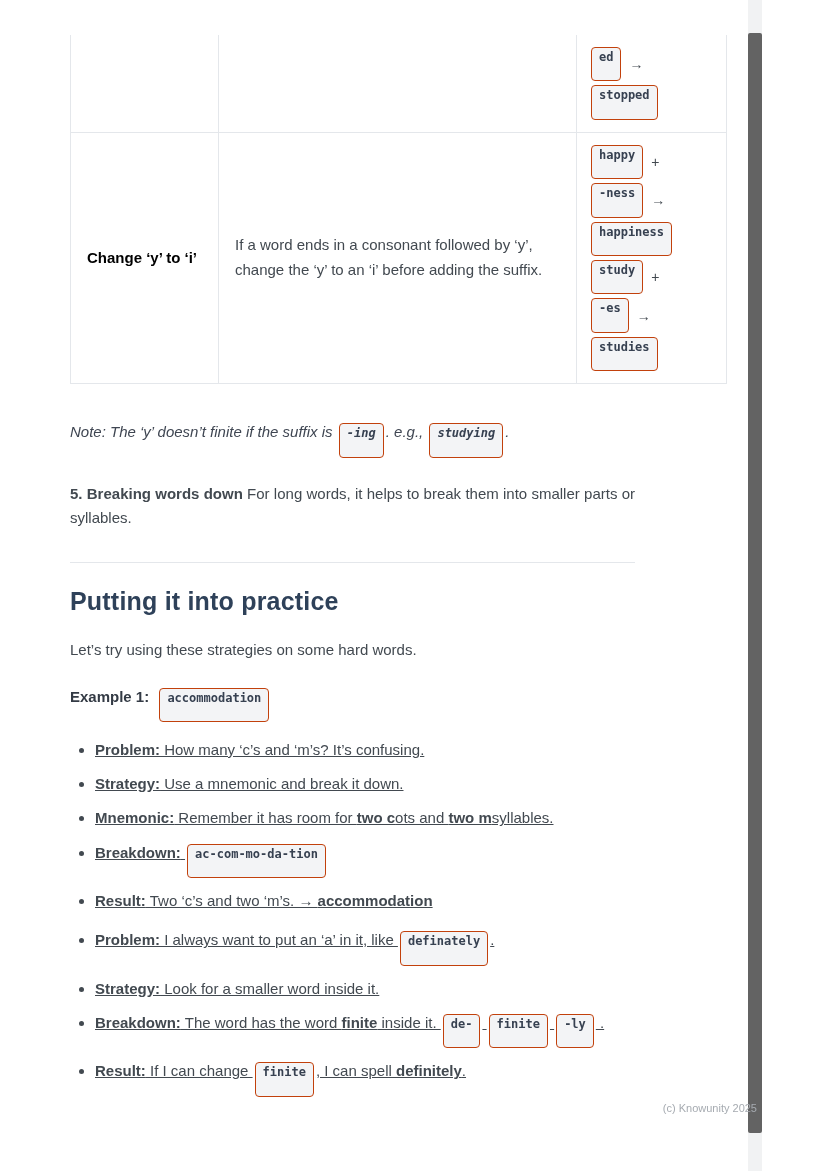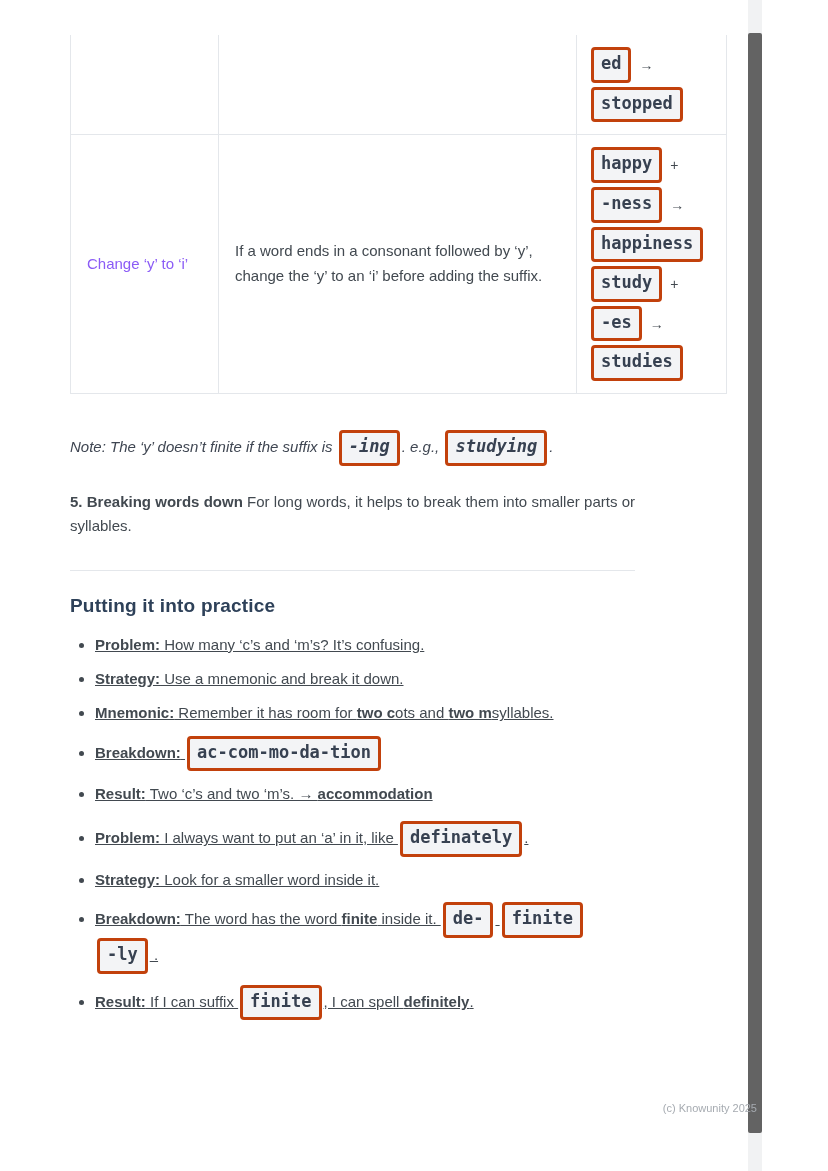--- a/index.html
+++ b/index.html
@@ -10,58 +10,58 @@
     font-family: "Liberation Sans", sans-serif;
     font-size: 15px;
     color: #424950;
     overflow: hidden;
   }
   .content { position: absolute; left: 70px; top: 35px; width: 565px; }
 
   
   table.rules-table { border-collapse: collapse; width: 565px; table-layout: fixed; }
   .rules-table td { border: 1px solid #e4e7eb; vertical-align: middle; }
-  .rules-table .c1 { width: 115px; padding: 12px 16px; font-weight: normal; color: #8b5cf6; line-height: 1.5; }
+  .rules-table .c1 { width: 115px; padding: 12px 16px; font-weight: bold; color: #000000; line-height: 1.5; }
   .rules-table .c2 { width: 325px; padding: 12px 16px; line-height: 1.65; }
   .rules-table .c3 { width: 125px; padding: 8px 12px; }
   tr.partial td { height: 68px; border-top: none; vertical-align: top; }
   tr.main td { height: 182px; }
 
   .chip-line { display: flex; align-items: center; gap: 6px; margin: 4px 0; }
   .sep { font-size: 14px; color: #424950; }
 
   .chip {
     display: inline-block;
     font-family: "DejaVu Sans Mono", "Liberation Mono", monospace;
-    font-size: 17px;
+    font-size: 12px;
     font-weight: bold;
     background: #f3f4f6;
-    border: 3px solid #c2410c;
+    border: 1px solid #c2410c;
     border-radius: 4px;
-    padding: 1px 7px 4px;
+    padding: 1px 7px 14px;
     color: #374151;
     margin: 0 2px;
     line-height: 1.45;
     white-space: nowrap;
   }
 
   .b { font-weight: bold; margin-top: 28px; }
 
   .note { margin: 36px 0 0; font-style: italic; color: #3f4652; line-height: 1.6; }
   .para { margin: 24px 0 0; line-height: 1.6; }
   .justify { text-align: justify; }
 
   ul.list { margin: 24px 0 0; padding-left: 25px; }
   ul.list li { margin-bottom: 11px; line-height: 1.55; }
 
   hr.divider { border: none; border-top: 1px solid #e4e7eb; margin: 32px 0 0; }
 
   h1.heading {
     margin: 24px 0 0;
-    font-size: 19px;
+    font-size: 25px;
     font-weight: bold;
     color: #2e4159;
     letter-spacing: 0.2px;
   }
   .practice-intro { margin: 22px 0 0; line-height: 1.6; }
   .example-label { margin: 26px 0 0; font-weight: bold; color: #343b45; }
   .example-label .chip { margin-left: 6px; font-style: normal; }
   ul.list.ex { margin-top: 16px; text-decoration: underline; }
 
   .footer {
@@ -135,36 +135,41 @@
 
     <p class="note"><span>Note: The ‘y’ doesn’t finite if the suffix is </span><span class="chip">-ing</span><span>. e.g., </span><span class="chip">studying</span><span>.</span></p>
 
     <p class="para justify"><span class="b">5. Breaking words down</span><span> For long words, it helps to break them into smaller parts or syllables.</span></p>
 
 
     <hr class="divider">
 
     <h1 class="heading">Putting it into practice</h1>
 
+    <p class="practice-intro">Let’s try using these strategies on some hard words.</p>
 
+    <p class="example-label">
+      <span class="b">Example 1:</span>
+      <span class="chip">accommodation</span>
+    </p>
 
     <ul class="list ex">
       <li><span class="b">Problem:</span><span> How many ‘c’s and ‘m’s? It’s confusing.</span></li>
       <li><span class="b">Strategy:</span><span> Use a mnemonic and break it down.</span></li>
       <li><span class="b">Mnemonic:</span><span> Remember it has room for </span><span class="b">two c</span><span>ots and </span><span class="b">two m</span><span>syllables.</span></li>
       <li><span class="b">Breakdown:</span><span> </span><span class="chip">ac-com-mo-da-tion</span></li>
       <li><span class="b">Result:</span><span> Two ‘c’s and two ‘m’s. → </span><span class="b">accommodation</span></li>
     </ul>
 
 
     <ul class="list ex">
       <li><span class="b">Problem:</span><span> I always want to put an ‘a’ in it, like </span><span class="chip">definately</span><span>.</span></li>
       <li><span class="b">Strategy:</span><span> Look for a smaller word inside it.</span></li>
       <li><span class="b">Breakdown:</span><span> The word has the word </span><span class="b">finite</span><span> inside it. </span><span class="chip">de-</span><span> </span><span class="chip">finite</span><span> </span><span class="chip">-ly</span><span> .</span></li>
-      <li><span class="b">Result:</span><span> If I can suffix </span><span class="chip">finite</span><span>, I can spell </span><span class="b">definitely</span><span>.</span></li>
+      <li><span class="b">Result:</span><span> If I can change </span><span class="chip">finite</span><span>, I can spell </span><span class="b">definitely</span><span>.</span></li>
     </ul>
 
   </div>
 
   <div class="footer">(c) Knowunity 2025</div>
   <div class="scroll-track"></div>
   <div class="scroll-thumb"></div>
 </div>
 
 </body></html>

